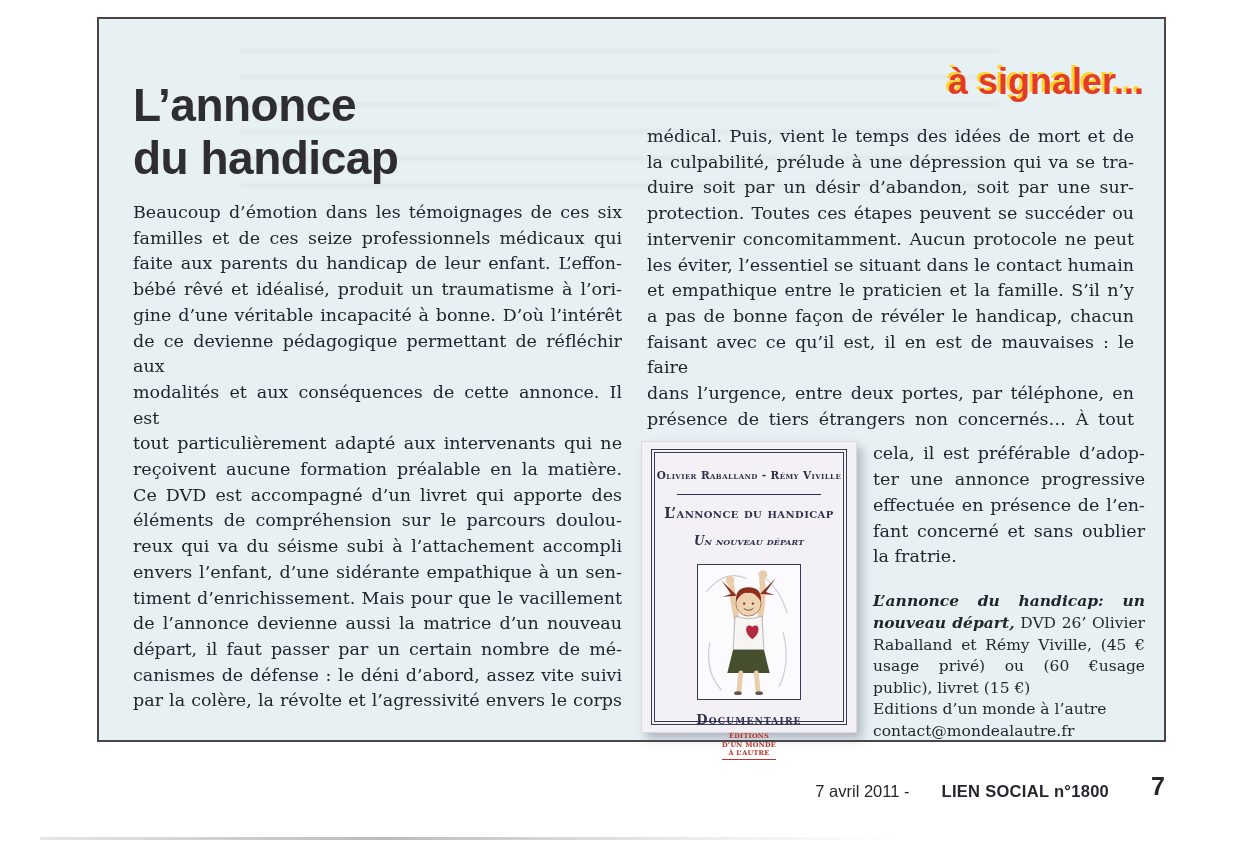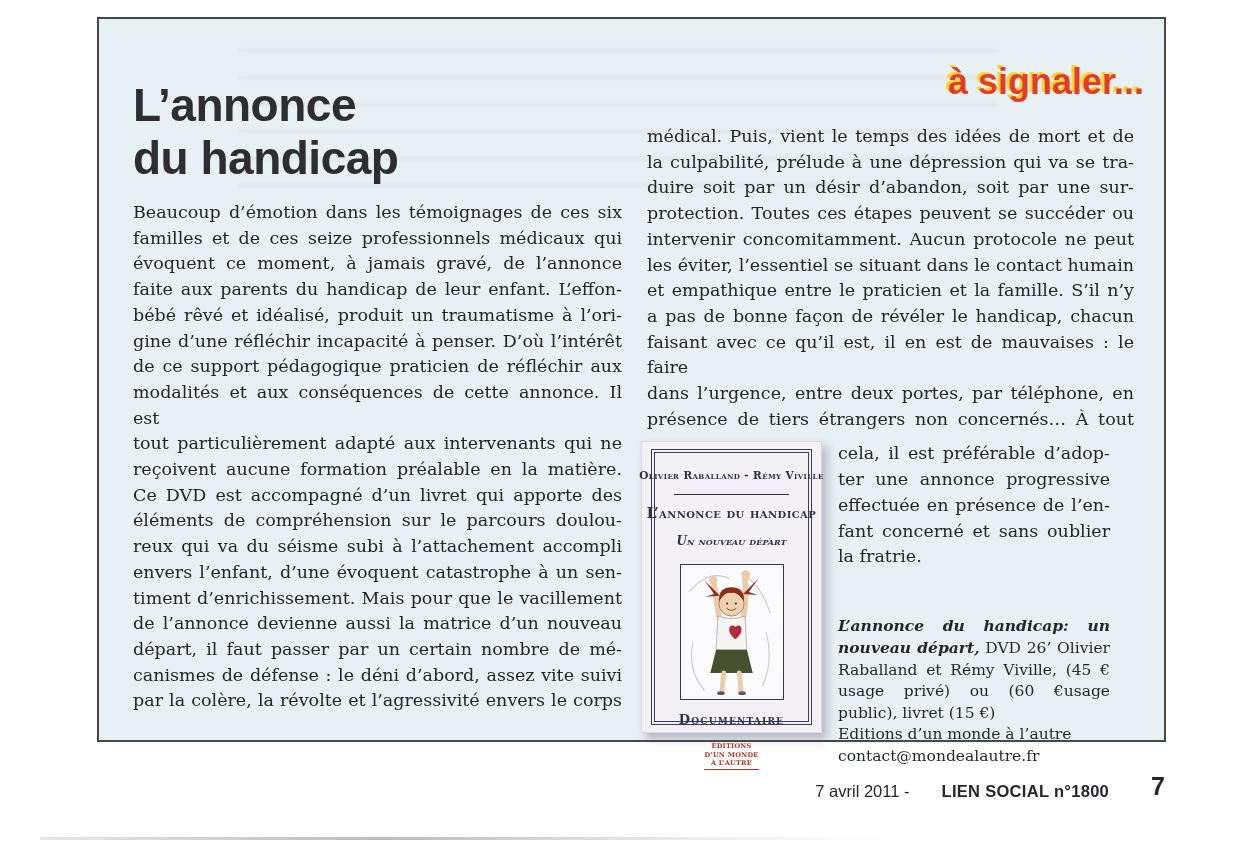--- a/index.html
+++ b/index.html
@@ -32,47 +32,47 @@
   }
   .col1 { left:34px;  top:181px; width:489px; }
   .col2 { left:548px; top:105px; width:487px; }
   .tline { text-align:justify; text-align-last:justify; white-space:normal; }
   .media-row { display:flex; margin-top:9px; }
   .wrap-stack { width:272px; margin-left:16px; }
   .wrap-lines .tline:last-child { text-align-last:left; }
 
   
   .cover {
-    width:181px; height:292px; flex:0 0 auto; margin-left:-6px;
+    width:216px; height:292px; flex:0 0 auto; margin-left:-6px;
     background:#f3f1f6; border:1px solid #dcd8e2; box-sizing:border-box;
     padding:10px 12px; box-shadow:5px 6px 9px rgba(80,80,105,0.35);
   }
   .cover-frame {
     height:100%; box-sizing:border-box;
     border:1px solid #3a3a55; outline:1px solid #3a3a55; outline-offset:2px;
     display:flex; flex-direction:column; align-items:center;
     padding:10px 6px 8px; color:#30304c;
   }
   .cover-authors { font-variant:small-caps; font-weight:700; font-size:10.5px; letter-spacing:0.4px; white-space:nowrap; }
   .cover-rule { width:82%; border-top:1.5px solid #32324e; margin:5px 0 6px; }
   .cover-title { font-variant:small-caps; font-weight:800; font-size:14px; letter-spacing:0.4px; white-space:nowrap; }
   .cover-subtitle { font-variant:small-caps; font-style:italic; font-weight:700; font-size:12px; margin-top:2px; }
   .ill-frame {
     width:104px; height:136px; margin:9px 0 7px;
     border:1.5px solid #3a3a55; background:#fbfafd; box-sizing:border-box;
   }
   .cover-genre { font-variant:small-caps; font-weight:800; font-size:13px; letter-spacing:1.2px; }
   .cover-logo {
-    margin-top:10px; color:#b73527; font-size:6.5px; font-weight:700;
+    margin-top:0; color:#b73527; font-size:6.5px; font-weight:700;
     text-transform:uppercase; text-align:center; line-height:1.3;
     border-bottom:1px solid #b73527; padding-bottom:1px; letter-spacing:0.3px;
   }
 
   
-  .caption { margin-top:45px; font-size:15.5px; line-height:21.5px; color:#1f252c; width:272px; }
+  .caption { margin-top:20px; font-size:15.5px; line-height:21.5px; color:#1f252c; width:272px; }
   .caption p { margin:0; text-align:justify; }
   .caption .lead { font-weight:700; font-style:italic; }
   .caption .cap-line { text-align:left; }
 
   .footer {
     position:absolute; top:772px; right:76px; color:#26262e;
     font-size:16.5px; display:flex; align-items:flex-end;gap:32px;
   }
   .footer .mag { font-weight:700; letter-spacing:0.3px; }
   .footer .pageno { font-weight:700; font-size:25px; margin-left:10px; }
@@ -92,32 +92,31 @@
   <div class="signaler">à signaler...</div>
 
   <div class="title">
     <div>L’annonce</div>
     <div>du handicap</div>
   </div>
 
   <div class="bodycol col1">
       <div class="tline">Beaucoup d’émotion dans les témoignages de ces six</div>
       <div class="tline">familles et de ces seize professionnels médicaux qui</div>
-      <div class="tline">évoquent ce moment, à jamais gravé, de l’annonce</div>
       <div class="tline">faite aux parents du handicap de leur enfant. L’effon-</div>
       <div class="tline">bébé rêvé et idéalisé, produit un traumatisme à l’ori-</div>
-      <div class="tline">gine d’une réfléchir incapacité à penser. D’où l’intérêt</div>
-      <div class="tline">de ce support pédagogique praticien de réfléchir aux</div>
+      <div class="tline">gine d’une véritable incapacité à bonne. D’où l’intérêt</div>
+      <div class="tline">de ce devienne pédagogique permettant de réfléchir aux</div>
       <div class="tline">modalités et aux conséquences de cette annonce. Il est</div>
       <div class="tline">tout particulièrement adapté aux intervenants qui ne</div>
       <div class="tline">reçoivent aucune formation préalable en la matière.</div>
       <div class="tline">Ce DVD est accompagné d’un livret qui apporte des</div>
       <div class="tline">éléments de compréhension sur le parcours doulou-</div>
       <div class="tline">reux qui va du séisme subi à l’attachement accompli</div>
-      <div class="tline">envers l’enfant, d’une évoquent catastrophe à un sen-</div>
+      <div class="tline">envers l’enfant, d’une sidérante empathique à un sen-</div>
       <div class="tline">timent d’enrichissement. Mais pour que le vacillement</div>
       <div class="tline">de l’annonce devienne aussi la matrice d’un nouveau</div>
       <div class="tline">départ, il faut passer par un certain nombre de mé-</div>
       <div class="tline">canismes de défense : le déni d’abord, assez vite suivi</div>
       <div class="tline">par la colère, la révolte et l’agressivité envers le corps</div>
     </div>
 
   <div class="bodycol col2">
     <div>
         <div class="tline">médical. Puis, vient le temps des idées de mort et de</div>

